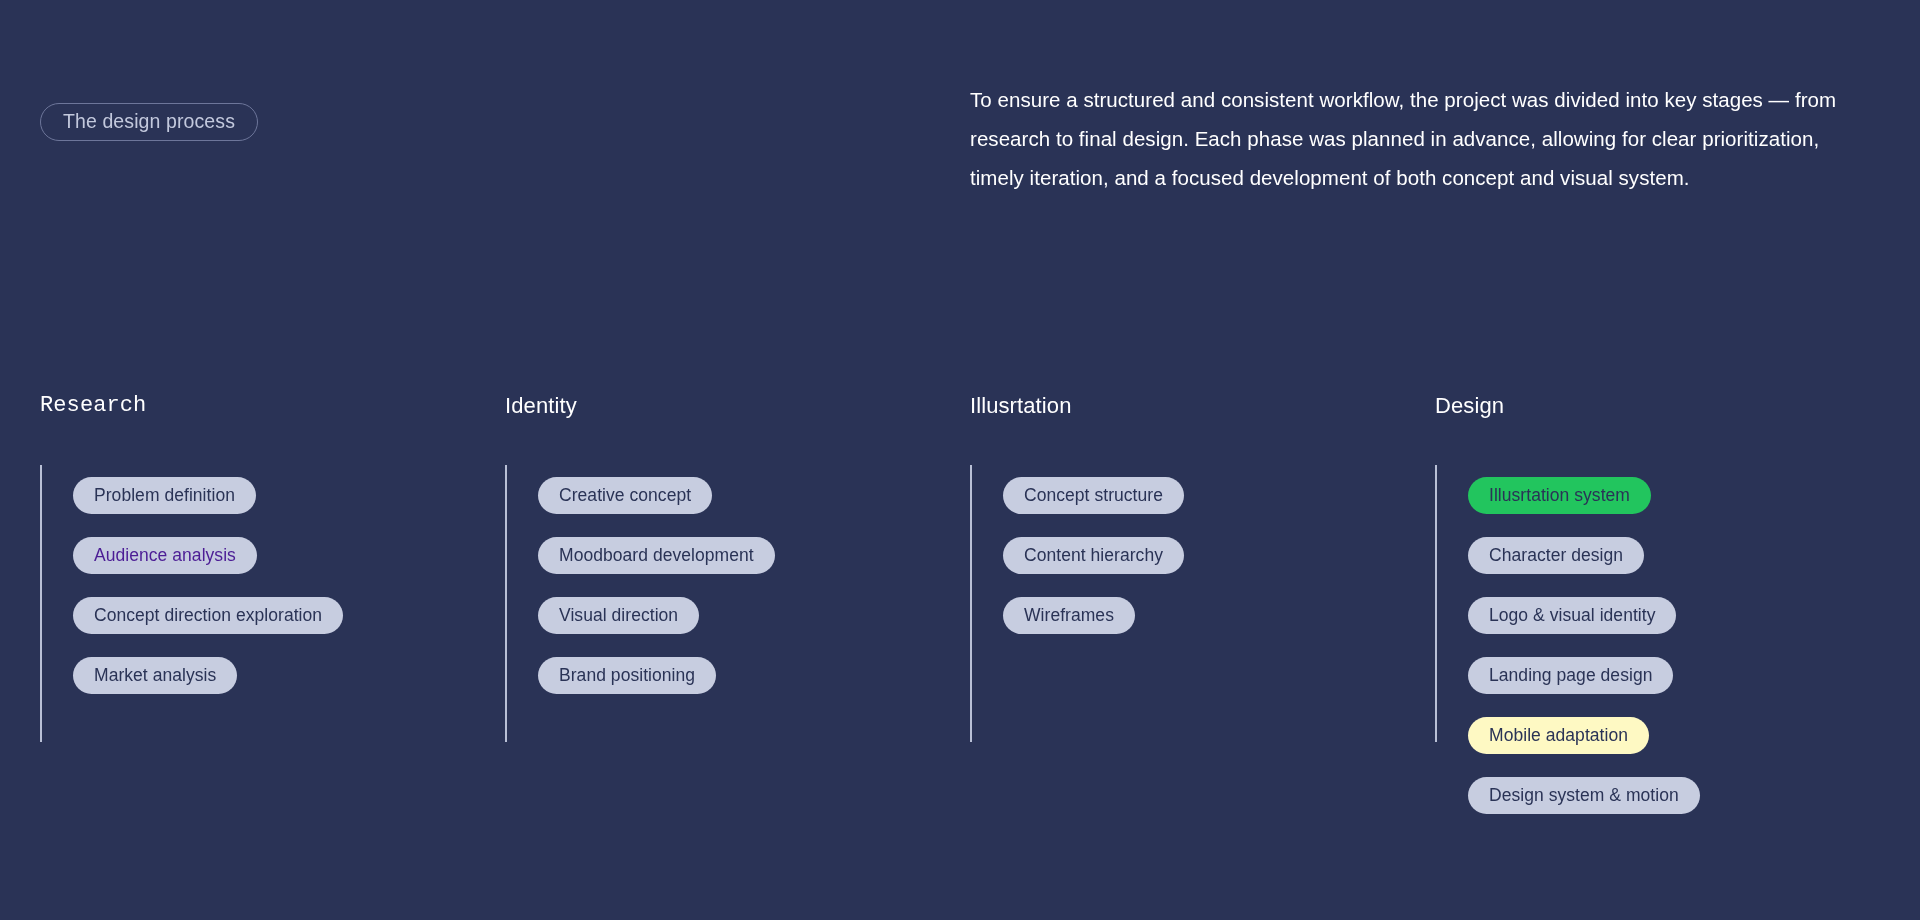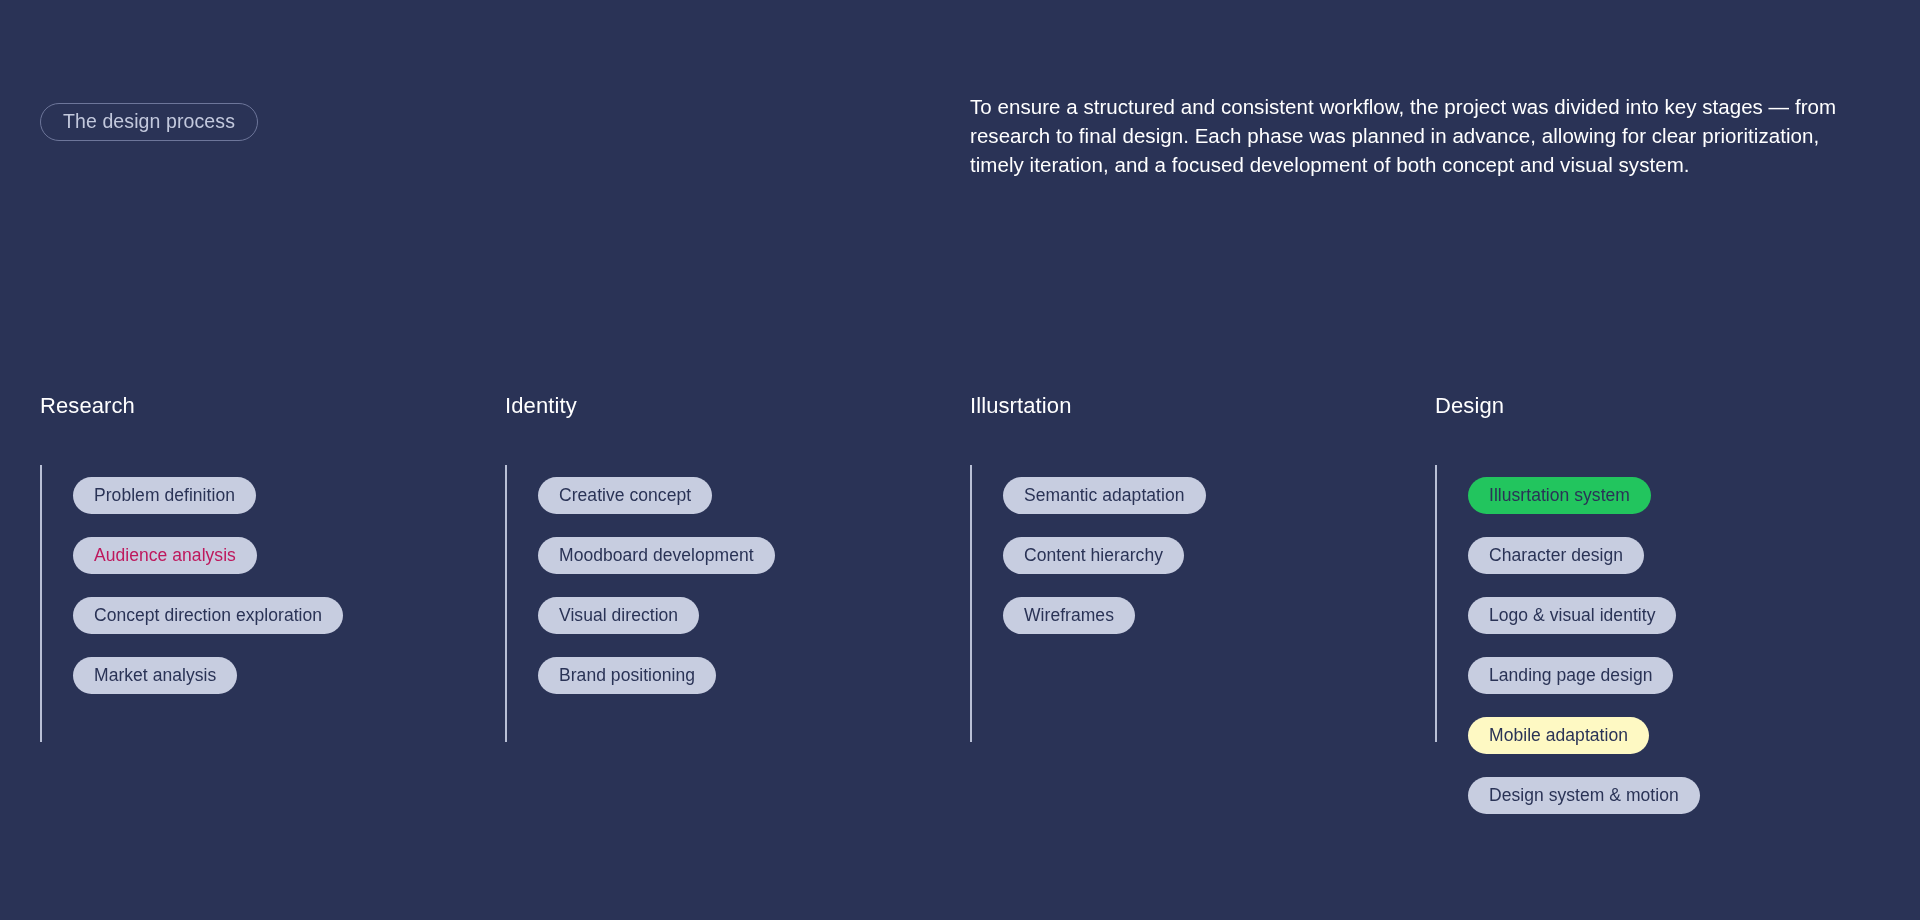--- a/index.html
+++ b/index.html
@@ -49,24 +49,24 @@
     color: #c3c9dd;
     font-size: 19.5px;
     letter-spacing: 0.1px;
     line-height: 1;
     white-space: nowrap;
   }
 
   .intro-paragraph {
     position: absolute;
     left: 970px;
-    top: 92px;
+    top: 80px;
     width: 905px;
     font-size: 20.5px;
-    line-height: 29px;
+    line-height: 39px;
     color: #ffffff;
     letter-spacing: 0.05px;
   }
 
   
   .columns {
     position: absolute;
     left: 0;
     top: 395px;
     width: 1920px;
@@ -136,26 +136,26 @@
 
   <section class="top-section">
     <div class="eyebrow-tag" style="border-color: rgb(109, 118, 154); color: rgb(195, 201, 221);">The design process</div>
 
     <p class="intro-paragraph">To ensure a structured and consistent workflow, the project was divided into key stages — from research to final design. Each phase was planned in advance, allowing for clear prioritization, timely iteration, and a focused development of both concept and visual system.</p>
   </section>
 
   <section class="columns">
 
     <div class="column">
-      <h2 class="column-title" style="color: rgb(255, 255, 255);">Research</h2>
+      <h2 class="column-title" style="color: rgb(255, 255, 255); font-family: Liberation Mono, monospace;">Research</h2>
       <div class="column-body">
         <div class="column-rule" style="background: rgb(185, 192, 214); height: 277px;"></div>
         <ul class="pill-list">
           <li class="pill" style="background: rgb(199, 205, 224); color: rgb(42, 51, 86);">Problem definition</li>
-          <li class="pill" style="background: rgb(199, 205, 224); color: #be185d;">Audience analysis</li>
+          <li class="pill" style="background: rgb(199, 205, 224); color: #4c1d95;">Audience analysis</li>
           <li class="pill" style="background: rgb(199, 205, 224); color: rgb(42, 51, 86);">Concept direction exploration</li>
           <li class="pill" style="background: rgb(199, 205, 224); color: rgb(42, 51, 86);">Market analysis</li>
         </ul>
       </div>
     </div>
 
     <div class="column">
       <h2 class="column-title" style="color: rgb(255, 255, 255);">Identity</h2>
       <div class="column-body">
         <div class="column-rule" style="background: rgb(185, 192, 214); height: 277px;"></div>
@@ -166,21 +166,21 @@
           <li class="pill" style="background: rgb(199, 205, 224); color: rgb(42, 51, 86);">Brand positioning</li>
         </ul>
       </div>
     </div>
 
     <div class="column">
       <h2 class="column-title" style="color: rgb(255, 255, 255);">Illusrtation</h2>
       <div class="column-body">
         <div class="column-rule" style="background: rgb(185, 192, 214); height: 277px;"></div>
         <ul class="pill-list">
-          <li class="pill" style="background: rgb(199, 205, 224); color: rgb(42, 51, 86);">Semantic adaptation</li>
+          <li class="pill" style="background: rgb(199, 205, 224); color: rgb(42, 51, 86);">Concept structure</li>
           <li class="pill" style="background: rgb(199, 205, 224); color: rgb(42, 51, 86);">Content hierarchy</li>
           <li class="pill" style="background: rgb(199, 205, 224); color: rgb(42, 51, 86);">Wireframes</li>
         </ul>
       </div>
     </div>
 
     <div class="column">
       <h2 class="column-title" style="color: rgb(255, 255, 255);">Design</h2>
       <div class="column-body">
         <div class="column-rule" style="background: rgb(185, 192, 214); height: 277px;"></div>

